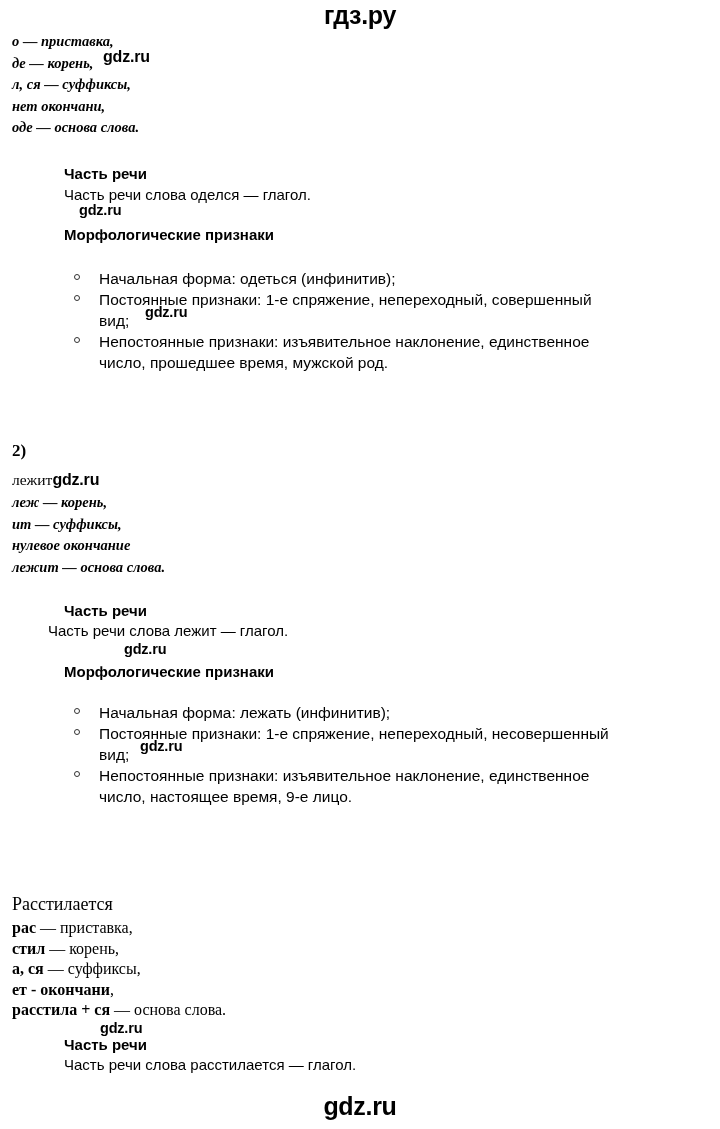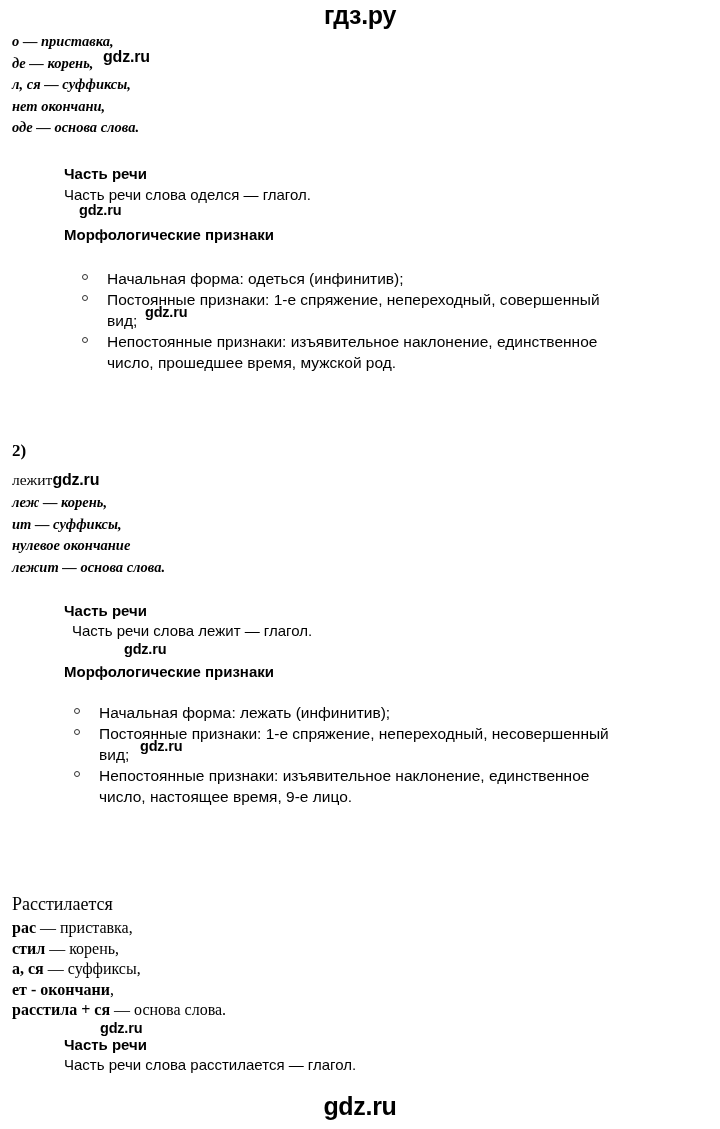--- a/index.html
+++ b/index.html
@@ -174,21 +174,21 @@
     <span class="ln">нет окончани,</span>
     <span class="ln">оде — основа слова.</span>
   </div>
   <span class="wm-abs" style="left:103px; top:48px; font-size:16px;">gdz.ru</span>
 
   <div class="sans-head" style="left:64px; top:164px;">Часть речи</div>
   <div class="sans-line" style="left:64px; top:185px;">Часть речи слова оделся — глагол.</div>
   <span class="wm-abs" style="left:79px; top:202px;">gdz.ru</span>
   <div class="sans-head" style="left:64px; top:225px;">Морфологические признаки</div>
 
-  <ul class="feat-list" style="left:72px; top:268px; width:640px;">
+  <ul class="feat-list" style="left:64px; top:268px; width:640px;">
     <li>
       <span class="bullet"></span>
       <span class="txt">Начальная форма: одеться (инфинитив);</span>
     </li>
     <li>
       <span class="bullet"></span>
       <span class="txt">Постоянные признаки: 1-е спряжение, непереходный, совершенный</span>
       <span class="txt">вид;</span>
     </li>
     <li>
@@ -206,21 +206,21 @@
   </div>
 
   <div class="morph-block" style="left:12px; top:492px;">
     <span class="ln">леж — корень,</span>
     <span class="ln">ит — суффиксы,</span>
     <span class="ln">нулевое окончание</span>
     <span class="ln">лежит — основа слова.</span>
   </div>
 
   <div class="sans-head" style="left:64px; top:601px;">Часть речи</div>
-  <div class="sans-line" style="left:72px; top:621px;">Часть речи слова лежит — глагол.</div>
+  <div class="sans-line" style="left:48px; top:621px;">Часть речи слова лежит — глагол.</div>
   <span class="wm-abs" style="left:124px; top:641px;">gdz.ru</span>
   <div class="sans-head" style="left:64px; top:662px;">Морфологические признаки</div>
 
   <ul class="feat-list" style="left:64px; top:702px; width:640px;">
     <li>
       <span class="bullet"></span>
       <span class="txt">Начальная форма: лежать (инфинитив);</span>
     </li>
     <li>
       <span class="bullet"></span>

